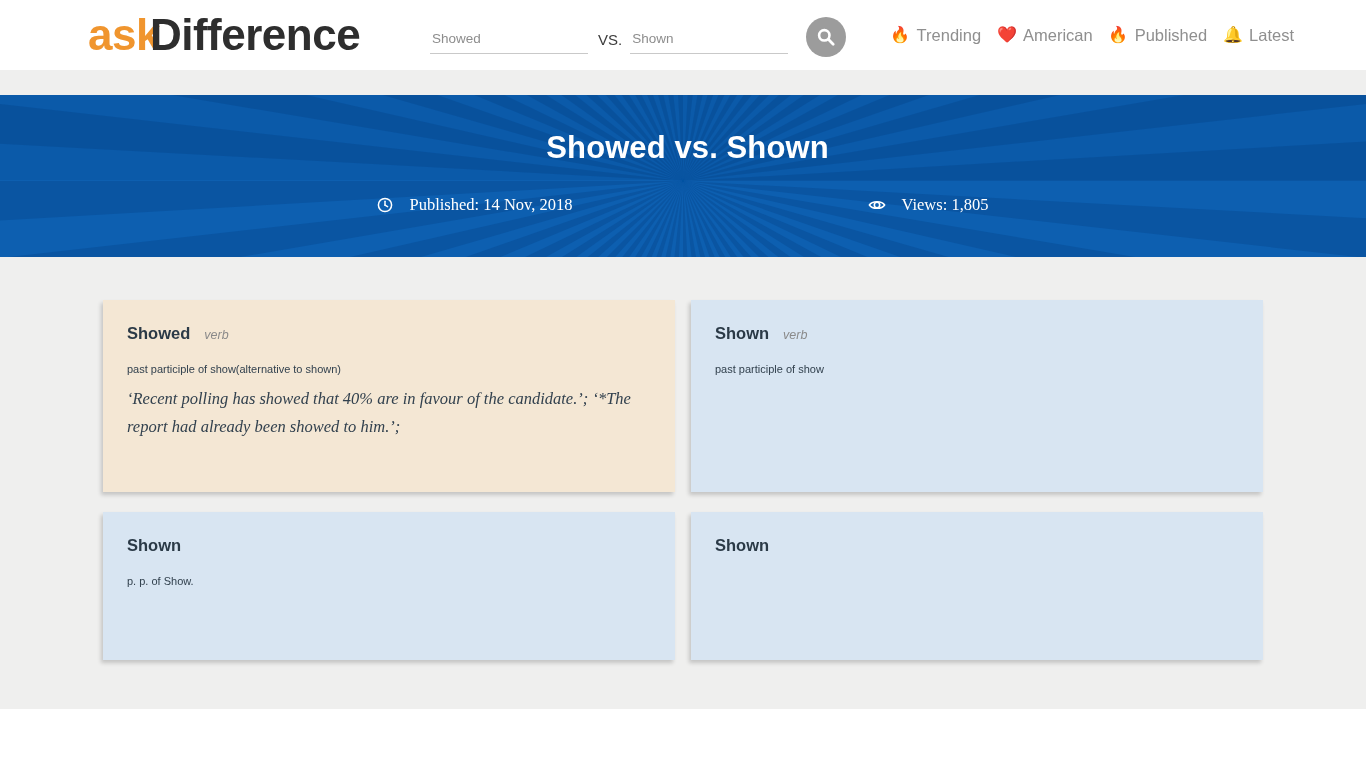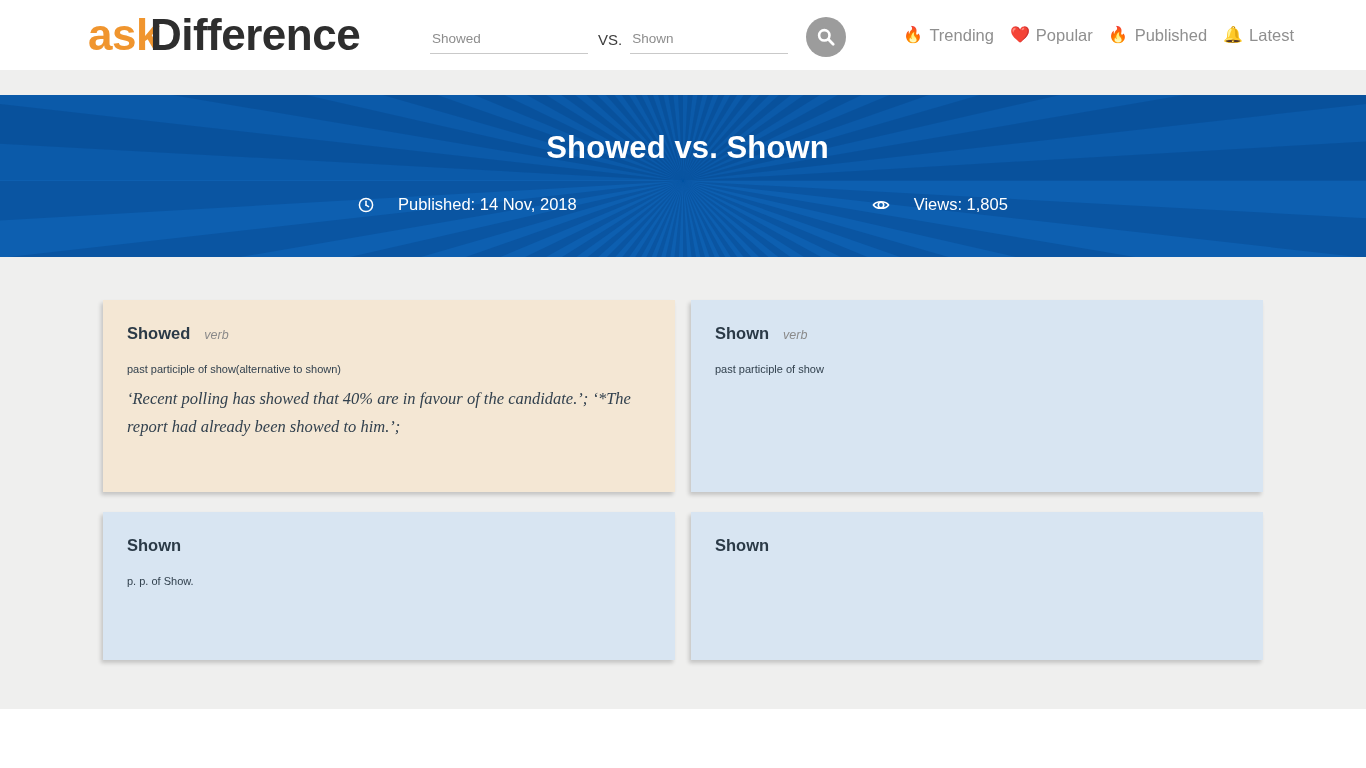--- a/index.html
+++ b/index.html
@@ -124,21 +124,21 @@
   }
   .hero-meta {
     position: absolute;
     top: 100px; left: 0; right: 0;
     display: flex;
     justify-content: center;
     gap: 295px;
     color: #ffffff;
     font-size: 16.5px;
   }
-  .meta-item { display: flex; align-items: center; gap: 24px; white-space: nowrap; }
+  .meta-item { display: flex; align-items: center; gap: 16px; white-space: nowrap; font-family: Liberation Serif, serif; }
 
   
   .main {
     background: #efefee;
     height: 452px;
     padding-top: 43px;
   }
   .grid {
     width: 1160px;
     margin: 0 auto;
@@ -210,21 +210,21 @@
     </button>
   </div>
 
   <div class="nav">
     <a class="navitem" href="#">
       <span class="navicon">🔥</span>
       <span>Trending</span>
     </a>
     <a class="navitem" href="#">
       <span class="navicon">❤️</span>
-      <span>Popular</span>
+      <span>American</span>
     </a>
     <a class="navitem" href="#">
       <span class="navicon">🔥</span>
       <span>Published</span>
     </a>
     <a class="navitem" href="#">
       <span class="navicon">🔔</span>
       <span>Latest</span>
     </a>
   </div>

